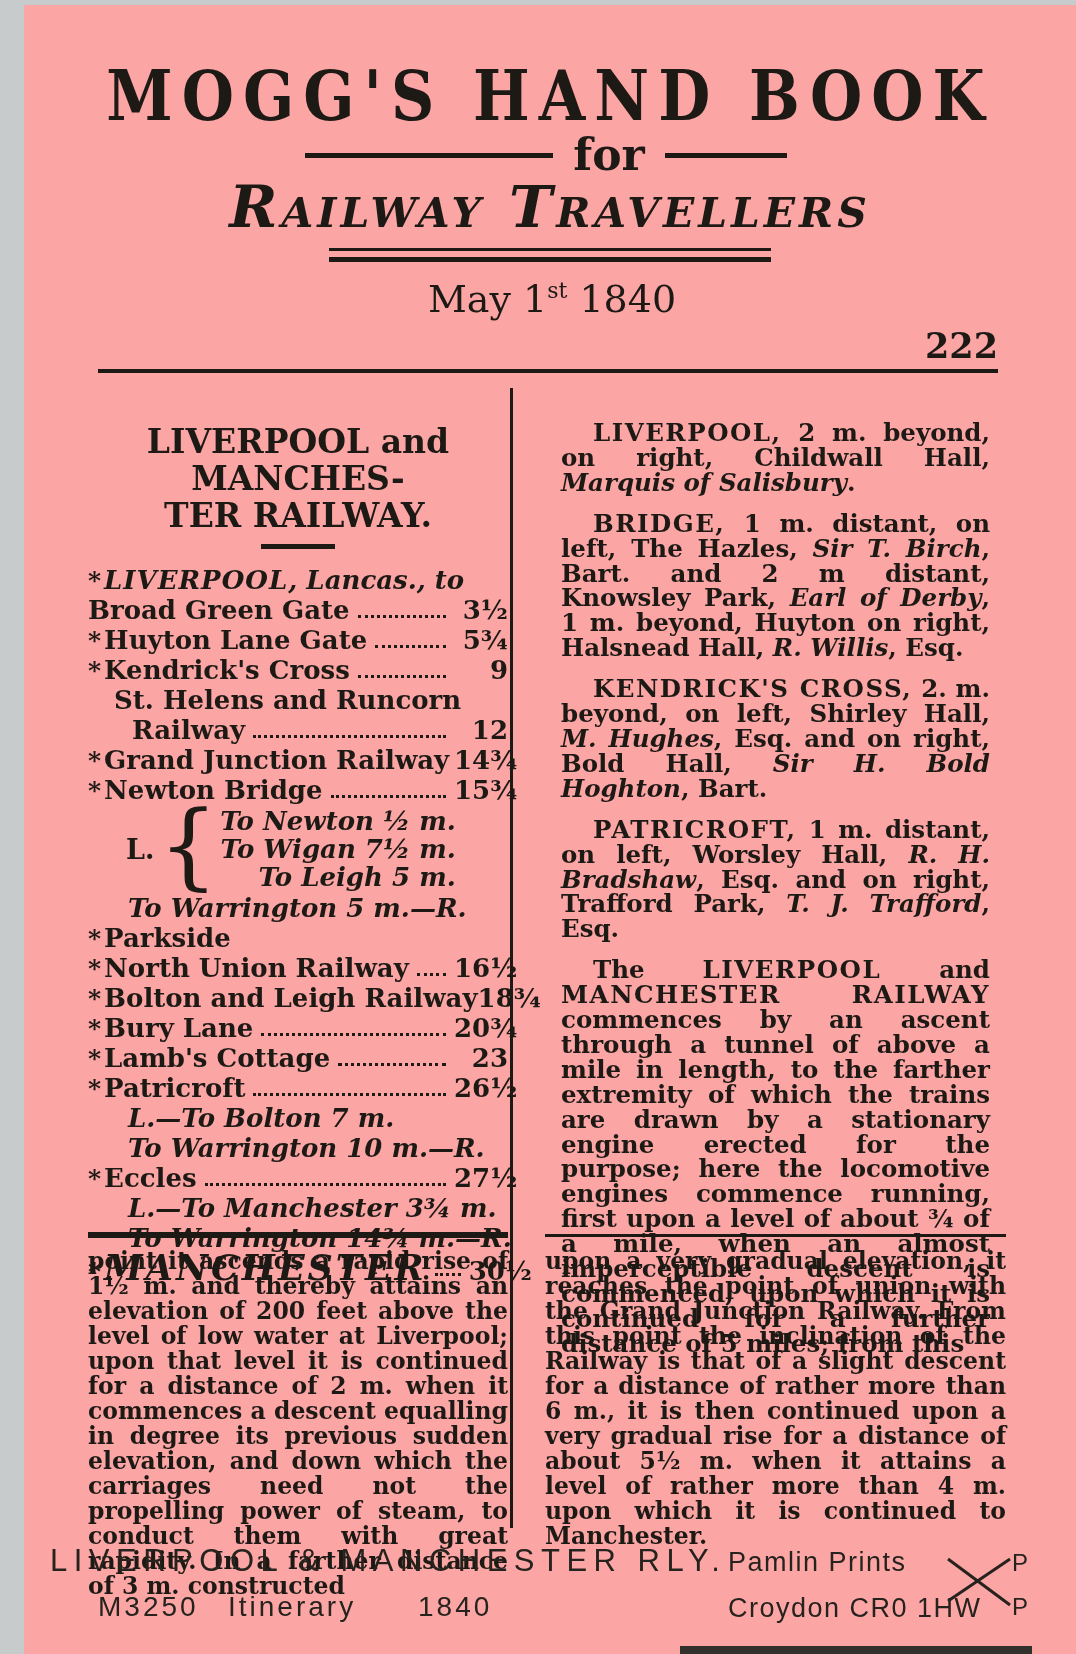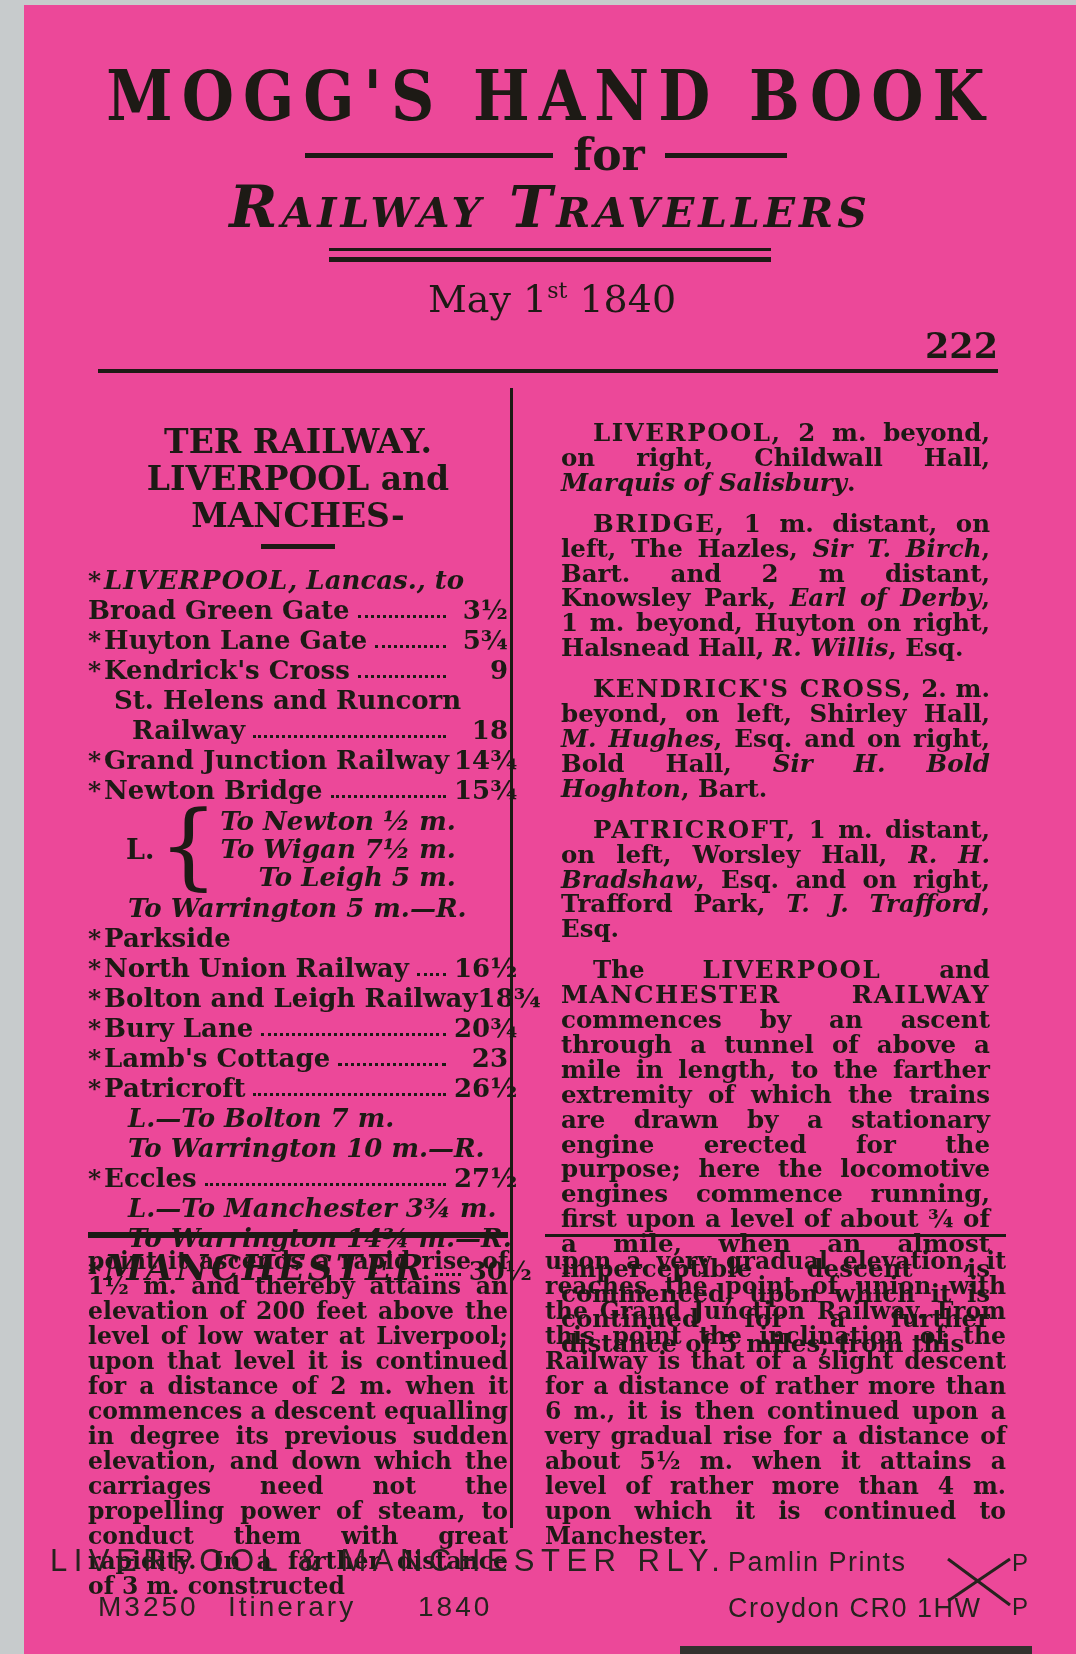--- a/index.html
+++ b/index.html
@@ -1,16 +1,16 @@
 <!DOCTYPE html>
 <html><head>
 <meta charset="utf-8">
 <style>
   html,body{margin:0;padding:0;width:1076px;height:1654px;overflow:hidden;background:#c7cbcc;}
-  .card{position:absolute;left:24px;top:5px;width:1052px;height:1649px;background:#ec4899;
+  .card{position:absolute;left:24px;top:5px;width:1052px;height:1649px;background:#fca5a5;
         font-family:"DejaVu Serif","Liberation Serif",serif;color:#1d1a15;}
   .abs{position:absolute;}
   
   .t-title{top:56px;left:0;right:0;text-align:center;}
   .t-title .stretch{display:inline-block;transform:scaleY(1.14);transform-origin:center;
         font-weight:bold;font-size:60px;letter-spacing:9px;white-space:nowrap;}
   .t-for{top:126px;left:0;right:8px;display:flex;justify-content:center;align-items:center;gap:20px;}
   .t-for .word{font-weight:bold;font-size:44px;line-height:48px;}
   .dash{height:5px;background:#1d1a15;}
   .dash.l{width:248px;}  .dash.r{width:122px;}
@@ -89,22 +89,22 @@
   <div class="abs t-itin">
     <span class="pageno">222</span>
   </div>
 
   <div class="abs rule-main"></div>
 
   <div class="abs divider"></div>
 
   <div class="abs col-left">
     <div class="col-head">
+      <div>LIVERPOOL and MANCHES-</div>
       <div>TER RAILWAY.</div>
-      <div>LIVERPOOL and MANCHES-</div>
     </div>
     <div class="head-rule"></div>
     <div id="itin-rows">
         <div class="irow">
           <span class="mk">*</span>
           <span class="segs"><span class="s-bi">LIVERPOOL</span><span class="s-i">, Lancas., to</span></span>
         </div>
         <div class="irow">
           <span class="segs"><span>Broad Green Gate</span></span>
           <span class="lead"></span>
@@ -121,21 +121,21 @@
           <span class="segs"><span>Kendrick's Cross</span></span>
           <span class="lead"></span>
           <span class="val">9</span>
         </div>
         <div class="irow ind1">
           <span class="segs"><span>St. Helens and Runcorn</span></span>
         </div>
         <div class="irow ind2">
           <span class="segs"><span>Railway</span></span>
           <span class="lead"></span>
-          <span class="val">18</span>
+          <span class="val">12</span>
         </div>
         <div class="irow">
           <span class="mk">*</span>
           <span class="segs"><span>Grand Junction Railway</span></span>
           <span class="val">14¾</span>
         </div>
         <div class="irow">
           <span class="mk">*</span>
           <span class="segs"><span>Newton Bridge</span></span>
           <span class="lead"></span>

